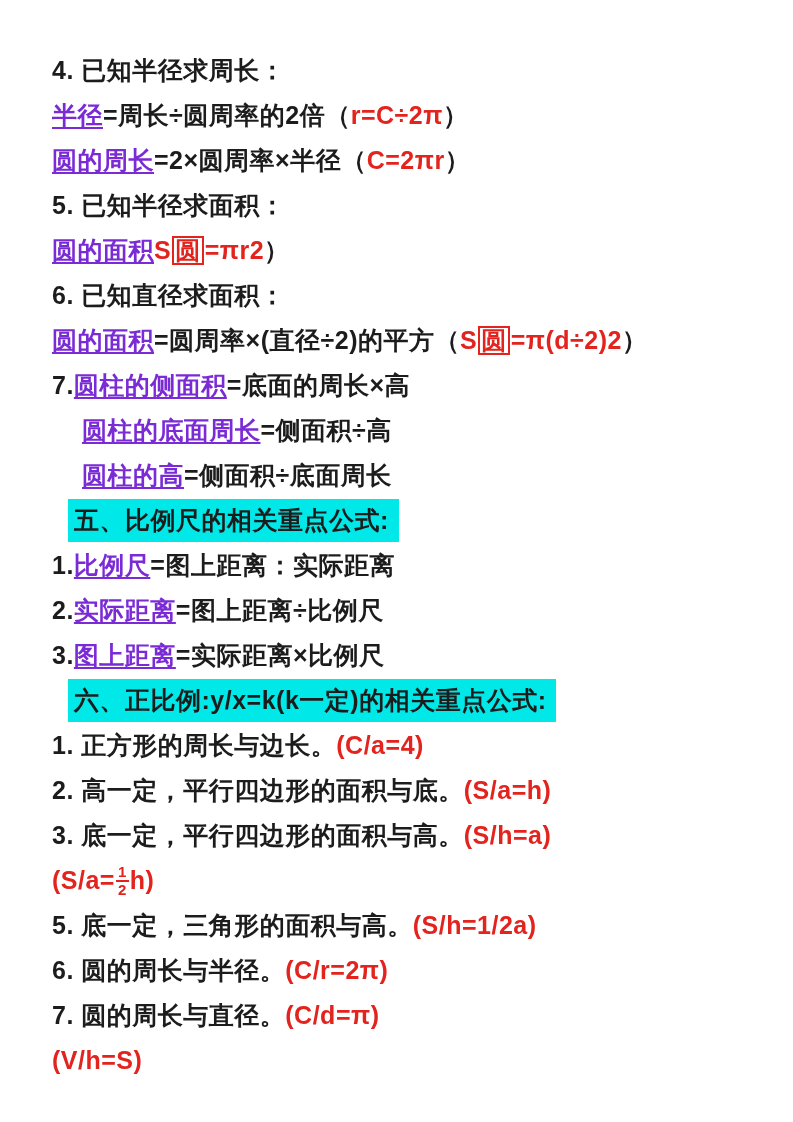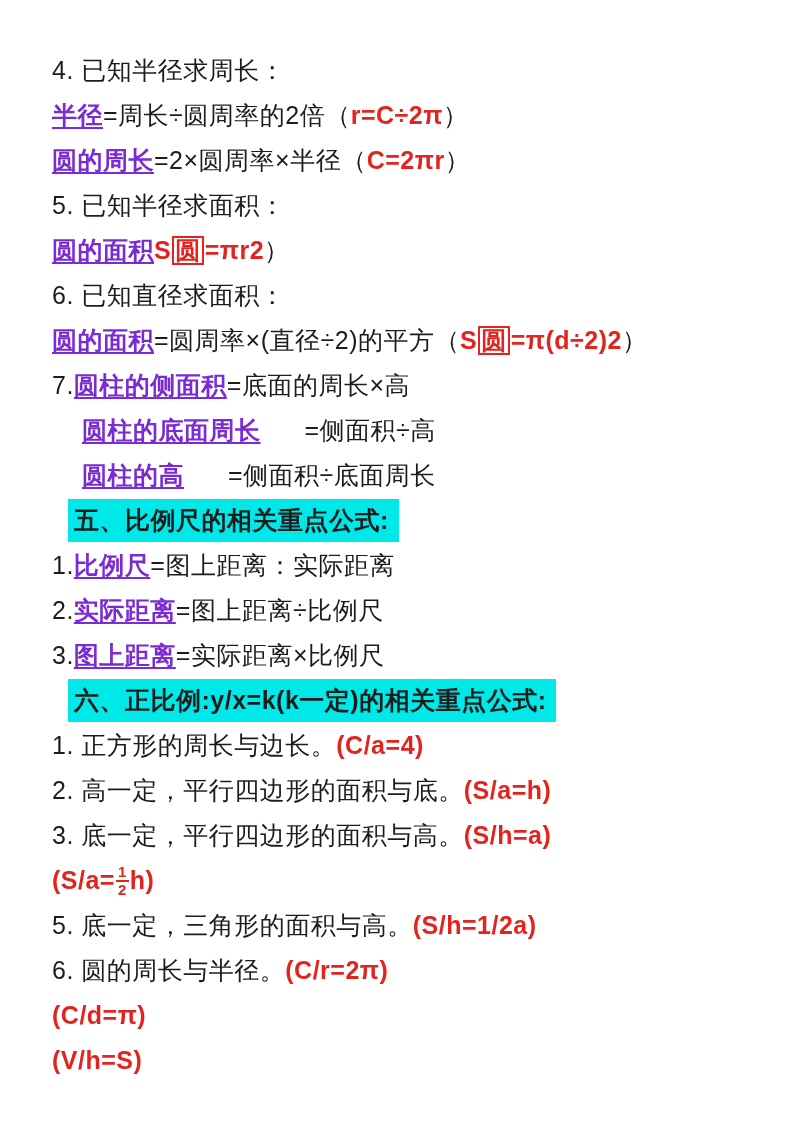--- a/index.html
+++ b/index.html
@@ -18,22 +18,22 @@
   }
   .line {
     height: 45px;
     display: flex;
     align-items: center;
     font-size: 25px;
     white-space: nowrap;
     color: #1c1c1c;
     letter-spacing: 0.5px;
   }
-  .line.indent { padding-left: 30px; gap: 44px; }
-  .seg-k { color: #1c1c1c; }
+  .line.indent { padding-left: 30px; }
+  .seg-k { color: #1c1c1c; font-weight: bold; }
   .seg-p {
     color: #7b2bd6;
     font-weight: bold;
     text-decoration: underline;
     text-decoration-thickness: 2px;
     text-underline-offset: 3px;
     font-family: Liberation Serif, serif;
   }
   .seg-r { color: #e3231d; font-weight: bold; }
   .seg-rb {
@@ -161,18 +161,19 @@
     </div>
     <div class="line body">
       <span class="seg-k">5. 底一定，三角形的面积与高。</span>
       <span class="seg-r">(S/h=1/2a)</span>
     </div>
     <div class="line body">
       <span class="seg-k">6. 圆的周长与半径。</span>
       <span class="seg-r">(C/r=2π)</span>
     </div>
     <div class="line body">
+      <span class="seg-k">7. 圆的周长与直径。</span>
       <span class="seg-r">(C/d=π)</span>
     </div>
     <div class="line body">
       <span class="seg-r">(V/h=S)</span>
     </div>
   </main>
 
 </body></html>

